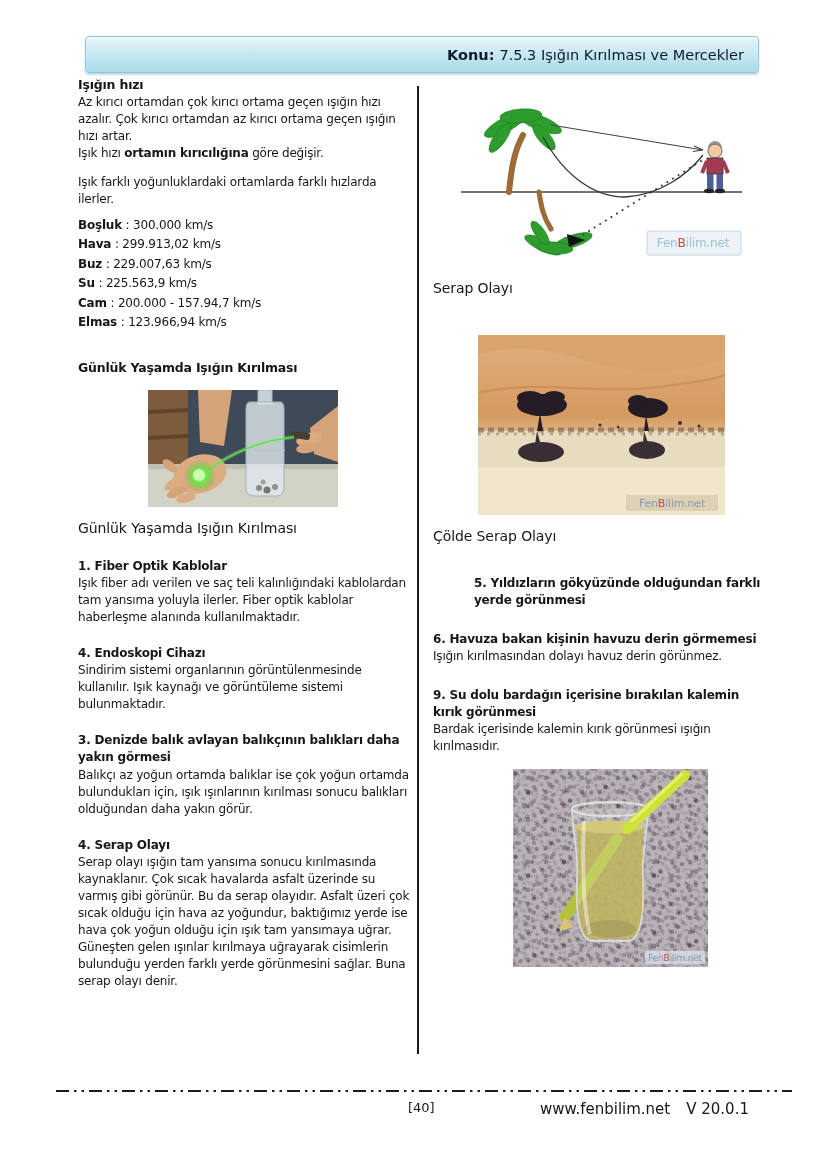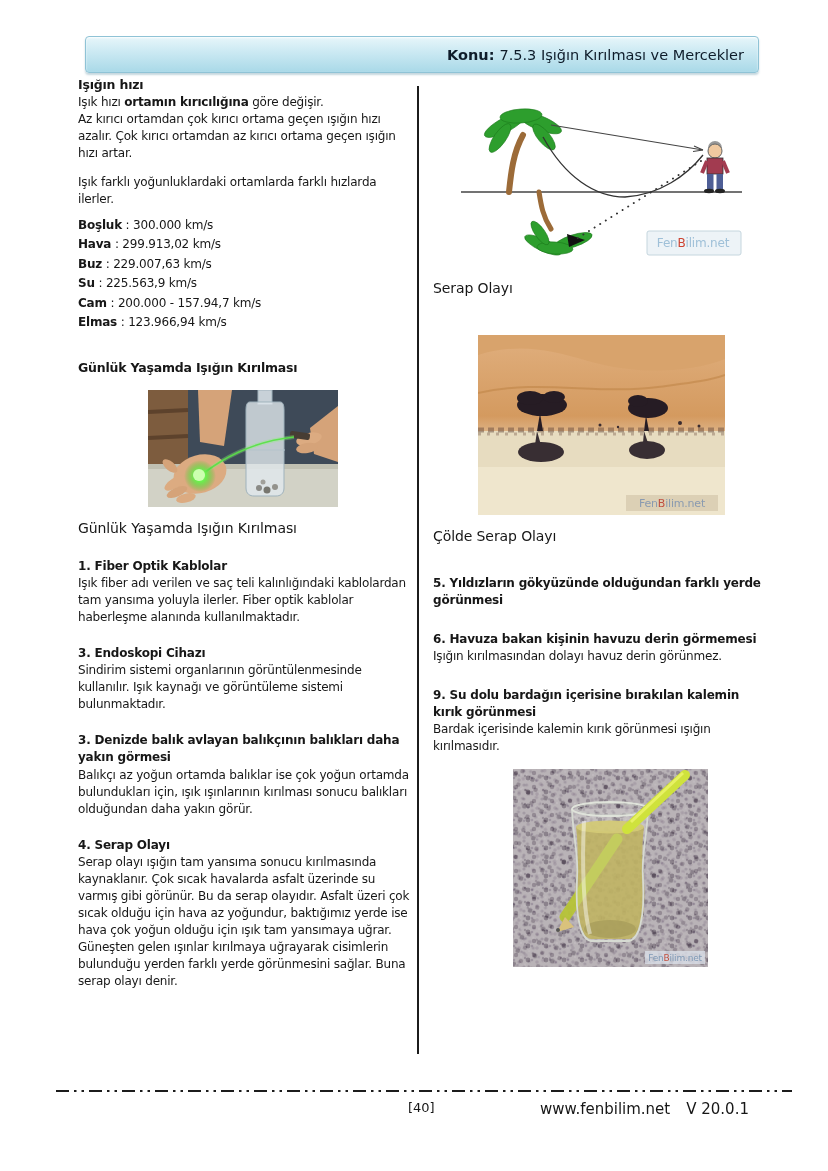--- a/index.html
+++ b/index.html
@@ -46,22 +46,22 @@
 
   <div class="hdr">
     <b>Konu:</b>
     <span>7.5.3 Işığın Kırılması ve Mercekler</span>
   </div>
 
   <div class="divider"></div>
 
   <div class="col col-l">
     <div class="h">Işığın hızı</div>
+    <p class="p">Az kırıcı ortamdan çok kırıcı ortama geçen ışığın hızı azalır. Çok kırıcı ortamdan az kırıcı ortama geçen ışığın hızı artar.</p>
     <p class="p"><span>Işık hızı </span><b>ortamın kırıcılığına</b><span> göre değişir.</span></p>
-    <p class="p">Az kırıcı ortamdan çok kırıcı ortama geçen ışığın hızı azalır. Çok kırıcı ortamdan az kırıcı ortama geçen ışığın hızı artar.</p>
     <div class="gap12"></div>
     <p class="p">Işık farklı yoğunluklardaki ortamlarda farklı hızlarda ilerler.</p>
 
     <div class="speeds">
       <div class="speed-row"><span class="lbl">Boşluk</span><span class="pre"> : </span><span>300.000 km/s</span></div>
       <div class="speed-row"><span class="lbl">Hava</span><span class="pre"> : </span><span>299.913,02 km/s</span></div>
       <div class="speed-row"><span class="lbl">Buz</span><span class="pre"> : </span><span>229.007,63 km/s</span></div>
       <div class="speed-row"><span class="lbl">Su</span><span class="pre"> : </span><span>225.563,9 km/s</span></div>
       <div class="speed-row"><span class="lbl">Cam</span><span class="pre"> : </span><span>200.000 - 157.94,7 km/s</span></div>
       <div class="speed-row"><span class="lbl">Elmas</span><span class="pre"> : </span><span>123.966,94 km/s</span></div>
@@ -105,21 +105,21 @@
       <circle cx="52" cy="86" r="16" fill="url(#lg)"></circle>
       <circle cx="51" cy="85" r="6" fill="#ccffb0"></circle>
     </svg>
     <div class="cap">Günlük Yaşamda Işığın Kırılması</div>
 
     <div class="item">
       <span class="t">1. Fiber Optik Kablolar</span>
       <span>Işık fiber adı verilen ve saç teli kalınlığındaki kablolardan tam yansıma yoluyla ilerler. Fiber optik kablolar haberleşme alanında kullanılmaktadır.</span>
     </div>
     <div class="item">
-      <span class="t">3. Endoskopi Cihazı</span>
+      <span class="t">4. Endoskopi Cihazı</span>
       <span>Sindirim sistemi organlarının görüntülenmesinde kullanılır. Işık kaynağı ve görüntüleme sistemi bulunmaktadır.</span>
     </div>
     <div class="item">
       <span class="t">3. Denizde balık avlayan balıkçının balıkları daha yakın görmesi</span>
       <span>Balıkçı az yoğun ortamda balıklar ise çok yoğun ortamda bulundukları için, ışık ışınlarının kırılması sonucu balıkları olduğundan daha yakın görür.</span>
     </div>
     <div class="item">
       <span class="t">4. Serap Olayı</span>
       <span>Serap olayı ışığın tam yansıma sonucu kırılmasında kaynaklanır. Çok sıcak havalarda asfalt üzerinde su varmış gibi görünür. Bu da serap olayıdır. Asfalt üzeri çok sıcak olduğu için hava az yoğundur, baktığımız yerde ise hava çok yoğun olduğu için ışık tam yansımaya uğrar. Güneşten gelen ışınlar kırılmaya uğrayarak cisimlerin bulunduğu yerden farklı yerde görünmesini sağlar. Buna serap olayı denir.</span>
     </div>
@@ -206,21 +206,21 @@
         <circle cx="202" cy="88" r="2" fill="#3a2c30"></circle>
       <circle cx="221" cy="91" r="1.5" fill="#3a2c30"></circle>
         <circle cx="140" cy="92" r="1.2" fill="#3a2c30"></circle>
       <g>
         <rect x="148" y="160" width="92" height="16" fill="#d8cbb0" opacity="0.85"></rect>
         <text x="194" y="172" text-anchor="middle" font-size="11" fill="#8a9bb0"><tspan>Fen</tspan><tspan fill="#c05040">B</tspan><tspan>ilim.net</tspan></text>
       </g>
     </svg>
     <div class="cap">Çölde Serap Olayı</div>
 
-    <div class="item" style="margin-top:28px;">
+    <div class="item" style="margin-top:28px;margin-left:41px;">
       <span class="t">5. Yıldızların gökyüzünde olduğundan farklı yerde görünmesi</span>
     </div>
     <div class="item" style="margin-top:22px;">
       <span class="t">6. Havuza bakan kişinin havuzu derin görmemesi</span>
       <span>Işığın kırılmasından dolayı havuz derin görünmez.</span>
     </div>
     <div class="item" style="margin-top:22px;">
       <span class="t">9. Su dolu bardağın içerisine bırakılan kalemin kırık görünmesi</span>
       <span>Bardak içerisinde kalemin kırık görünmesi ışığın kırılmasıdır.</span>
     </div>

